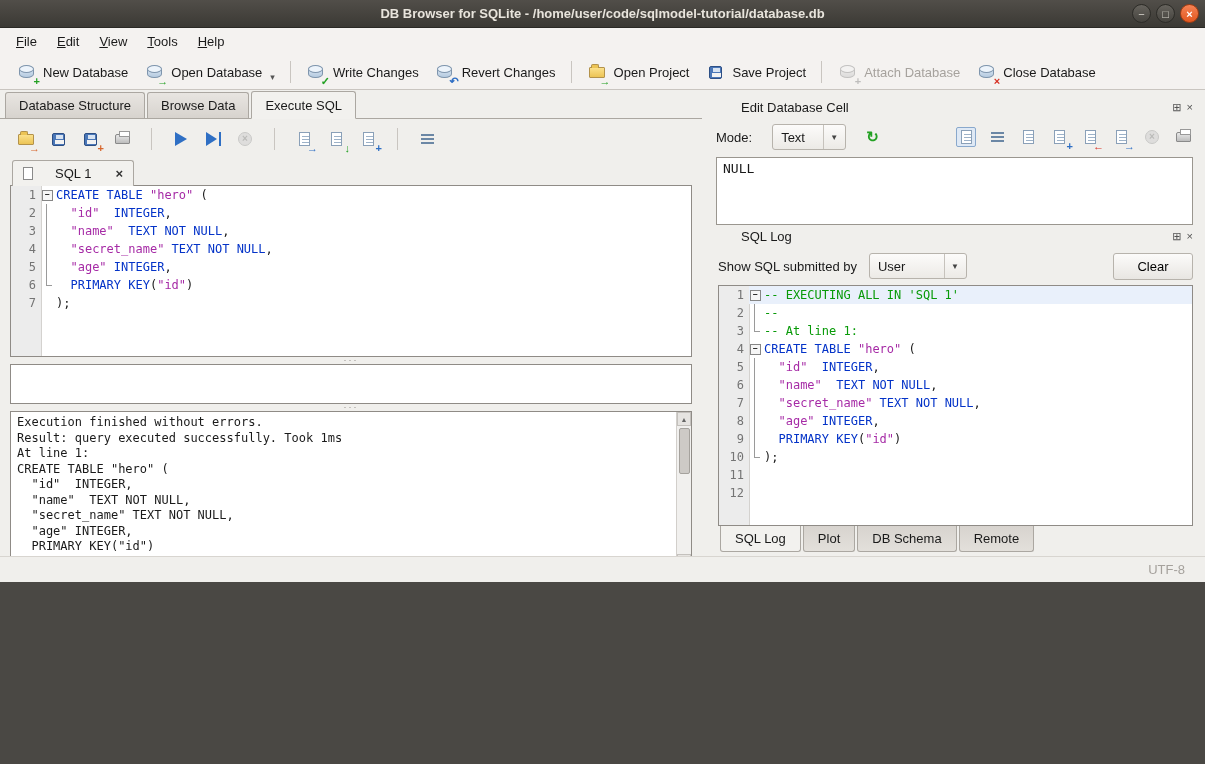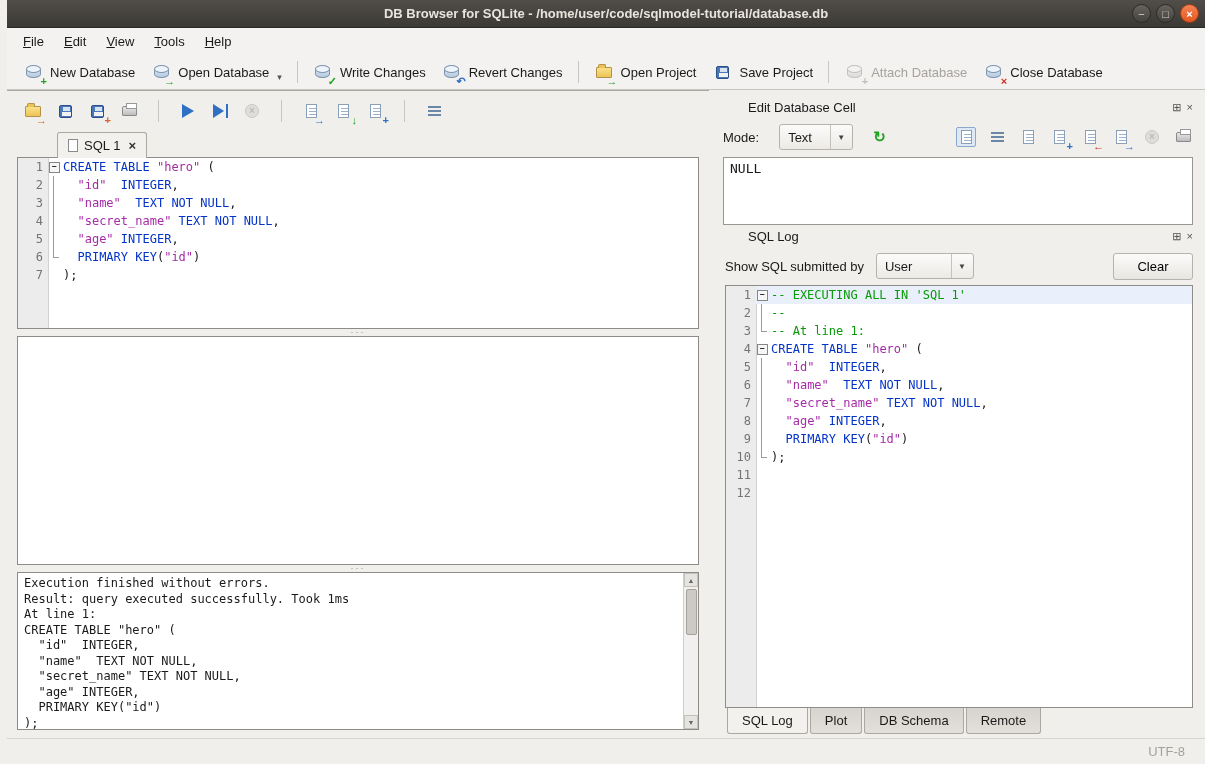--- a/index.html
+++ b/index.html
@@ -1,18 +1,18 @@
 <!DOCTYPE html>
 <html style="--kw: #0433c8; --idf: #a62ba6; --cmt: #089a08;"><head>
 <meta charset="utf-8">
 <style>
   * { margin:0; padding:0; box-sizing:border-box; }
   html,body { width:1205px; height:764px; overflow:hidden; }
   body { font-family:"Liberation Sans",sans-serif; font-size:13px; color:#1a1a1a; background:#4a4844; }
-  .window { width:1205px; height:764px; display:flex; flex-direction:column; background:#f0efec;padding-left:7px; }
+  .window { width:1205px; height:582px; display:flex; flex-direction:column; background:#f0efec; }
 
   
   .titlebar { height:28px; flex:0 0 28px; background:linear-gradient(#514e49,#3b3934); border-bottom:1px solid #2a2925;
               display:flex; align-items:center; position:relative; }
   .titlebar .title { flex:1; text-align:center; color:#e8e4dc; font-weight:bold; font-size:13px; }
   .win-controls { position:absolute; right:6px; top:4px; display:flex; gap:5px; }
   .wbtn { width:19px; height:19px; border-radius:50%; display:flex; align-items:center; justify-content:center;
           font-size:11px; color:#d8d4cc; background:linear-gradient(#66635d,#45433e); border:1px solid #2c2b27; }
   .wbtn.close { background:linear-gradient(#f58355,#e2571f); border-color:#a33c12; color:#fff; font-weight:bold; }
 
@@ -61,22 +61,22 @@
   .content { flex:1; display:flex; min-height:0; }
   .left-col { width:702px; flex:0 0 702px; display:flex; flex-direction:column; min-height:0; }
   .main-tabs { height:28px; flex:0 0 28px; display:flex; align-items:flex-end; padding-left:5px; position:relative; z-index:2; }
   .mtab { padding:5px 13px 5px 13px; border:1px solid #aba7a1; border-bottom:none; border-radius:3px 3px 0 0;
           background:linear-gradient(#e8e5e1,#d7d3ce); margin-right:2px; white-space:nowrap; }
   .mtab.active { background:#f2f1ee; border-bottom:1px solid #f2f1ee; margin-bottom:-1px; padding-top:6px; }
   .left-panel { flex:1; border-top:1px solid #aba7a1; background:#f0efec; display:flex; flex-direction:column;
                 padding:4px 10px 8px 10px; min-height:0; }
   .sql-toolbar { height:32px; flex:0 0 32px; display:flex; align-items:center; gap:12px; padding:2px 6px; }
   .sql-tabbar { height:30px; flex:0 0 30px; display:flex; align-items:flex-end; padding-left:2px; position:relative; z-index:2; }
-  .sql-tab { display:flex; align-items:center; gap:6px; padding:5px 10px; border:1px solid #aba7a1; border-bottom:none;
-             border-radius:3px 3px 0 0; background:#f2f1ee; margin-bottom:-1px;margin-left:38px; }
+  .sql-tab { display:flex; align-items:center; gap:22px; padding:5px 10px; border:1px solid #aba7a1; border-bottom:none;
+             border-radius:3px 3px 0 0; background:#f2f1ee; margin-bottom:-1px; }
   .doc-ic { width:10px; height:13px; background:#fff; border:1px solid #8a8a8a; display:inline-block; }
   .tab-close { font-size:13px; font-weight:bold; color:#333; margin-left:2px; line-height:13px; }
 
   .code-box { background:linear-gradient(to right,#ececec 30px,#d4d2cf 30px,#d4d2cf 31px,#fff 31px);
               border:1px solid #8f8b86; font:12px/18px "DejaVu Sans Mono",monospace; overflow:hidden; position:relative; z-index:1; }
   .editor { height:172px; flex:0 0 172px; }
   .cl { display:flex; height:18px; }
   .lnum { flex:0 0 30px; text-align:right; padding-right:5px; color:#747474; }
   .fold { flex:0 0 13px; position:relative; }
   .f-box::after { content:"−"; position:absolute; left:1px; top:4px; width:9px; height:9px; background:#f6f6f6;
@@ -216,20 +216,25 @@
           <span class="shape shape-db"></span>
           <span class="ov" style="color: rgb(214, 45, 32);">×</span>
         </span>
         <span class="tb-label">Close Database</span>
       </div>
     </div>
 
   <div class="content">
 
     <div class="left-col">
+      <div class="main-tabs" id="main-tabs">
+          <div class="mtab">Database Structure</div>
+          <div class="mtab">Browse Data</div>
+          <div class="mtab active">Execute SQL</div>
+        </div>
       <div class="left-panel">
         <div class="sql-toolbar" id="sql-toolbar">
             <span class="tbicon">
               <span class="shape shape-folder"></span>
               <span class="ov" style="color: rgb(214, 102, 45);">→</span>
             </span>
             <span class="tbicon">
               <span class="shape shape-disk"></span>
             </span>
             <span class="tbicon">

